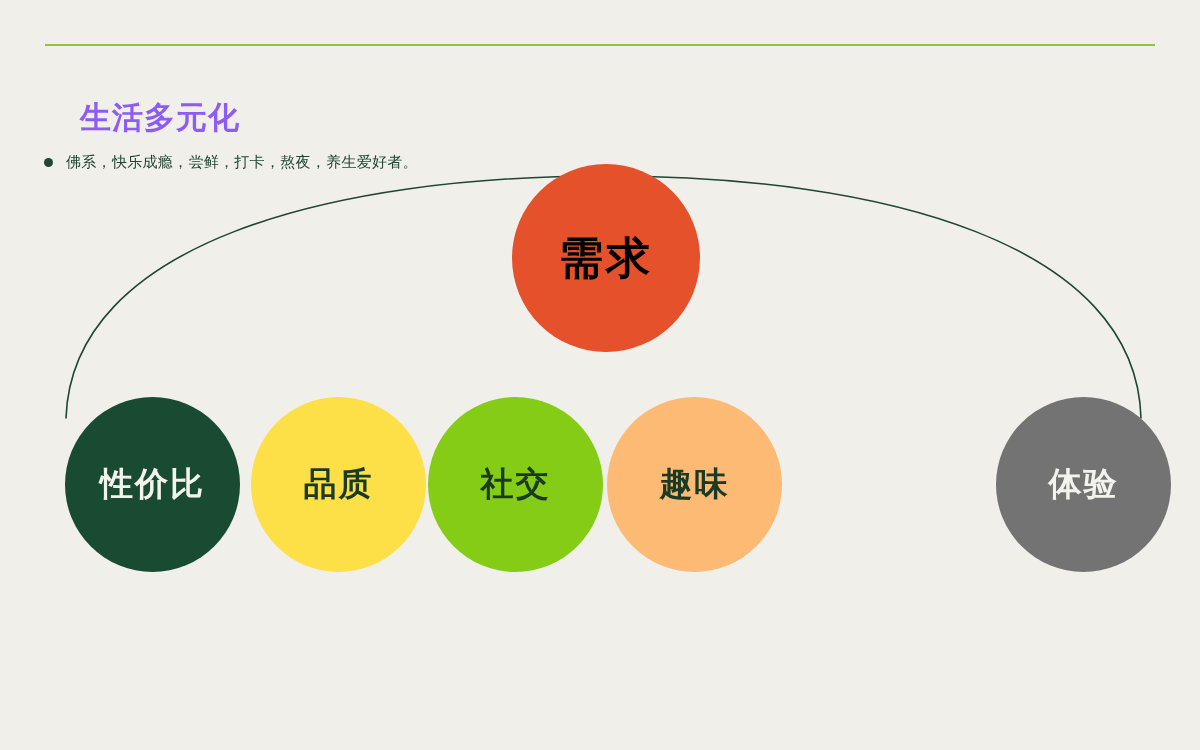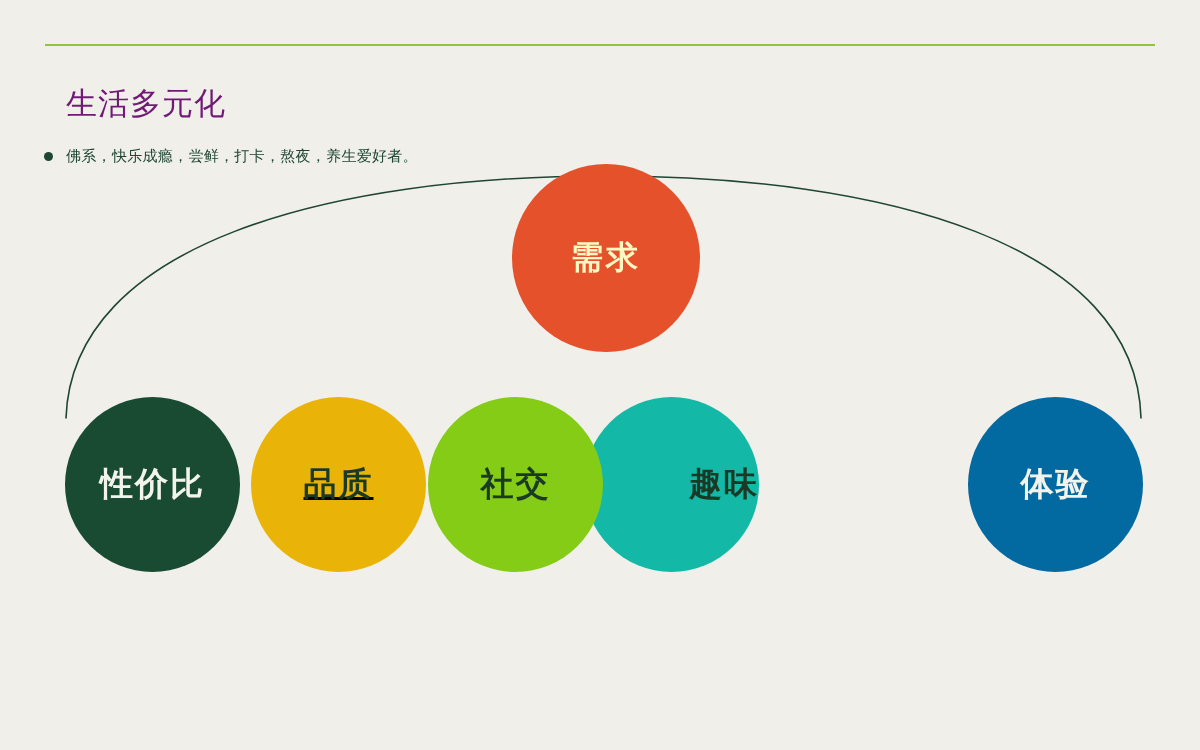--- a/index.html
+++ b/index.html
@@ -33,30 +33,30 @@
 
   
   .header {
     position: absolute;
     left: 66px;
     top: 84px;
     width: 900px;
   }
   .page-title {
     font-size: 31px;
-    font-weight: normal;
-    color: #701a75;
+    font-weight: bold;
+    color: #8b5cf6;
     letter-spacing: 1px;
     line-height: 40px;
-    margin: 0;
+    margin: 14px;
   }
   .bullet-row {
     display: flex;
     align-items: center;
-    margin-top: 22px;
+    margin-top: 14px;
     margin-left: -22px;
   }
   .bullet-dot {
     width: 9px;
     height: 9px;
     border-radius: 50%;
     background: #1E4632;
     flex: 0 0 auto;
     margin-right: 13px;
   }
@@ -91,23 +91,23 @@
     top: 164px;
     width: 188px;
     height: 188px;
     border-radius: 50%;
     background: #E4512B;
     display: flex;
     align-items: center;
     justify-content: center;
   }
   .hub-label {
-    font-size: 32px;
+    font-size: 44px;
     font-weight: bold;
-    color: #fef9c3;
+    color: #000000;
     letter-spacing: 3px;
   }
 
   
   .node {
     position: absolute;
     top: 397px;
     width: 175px;
     height: 175px;
     border-radius: 50%;
@@ -115,25 +115,25 @@
     align-items: center;
     justify-content: center;
   }
   .node-label {
     font-size: 33px;
     font-weight: bold;
     letter-spacing: 2px;
     white-space: nowrap;
   }
   .node.n0 { left: 65px;   background: #194B33; z-index: 6; }
-  .node.n1 { left: 251px;  background: #eab308; z-index: 5; text-decoration: underline; }
+  .node.n1 { left: 251px;  background: #fde047; z-index: 5; }
   .node.n2 { left: 428px;  background: #84cc16; z-index: 4; }
-  .node.n3 { left: 584px;  background: #14b8a6; z-index: 3; justify-content: flex-end; }
+  .node.n3 { left: 607px;  background: #fdba74; z-index: 3; }
   .node.n4 { left: 786px;  background: #E4E8D6; z-index: 2; }
-  .node.n5 { left: 968px;  background: #0369a1; z-index: 1; text-align: center; }
+  .node.n5 { left: 996px;  background: #737373; z-index: 1; text-align: center; }
 
   .label-light { color: #F2F3EC; }
   .label-dark  { color: #1A3A25; }
 </style>
 </head>
 <body>
 
 <div class="slide">
 
   <div class="top-rule"></div>

